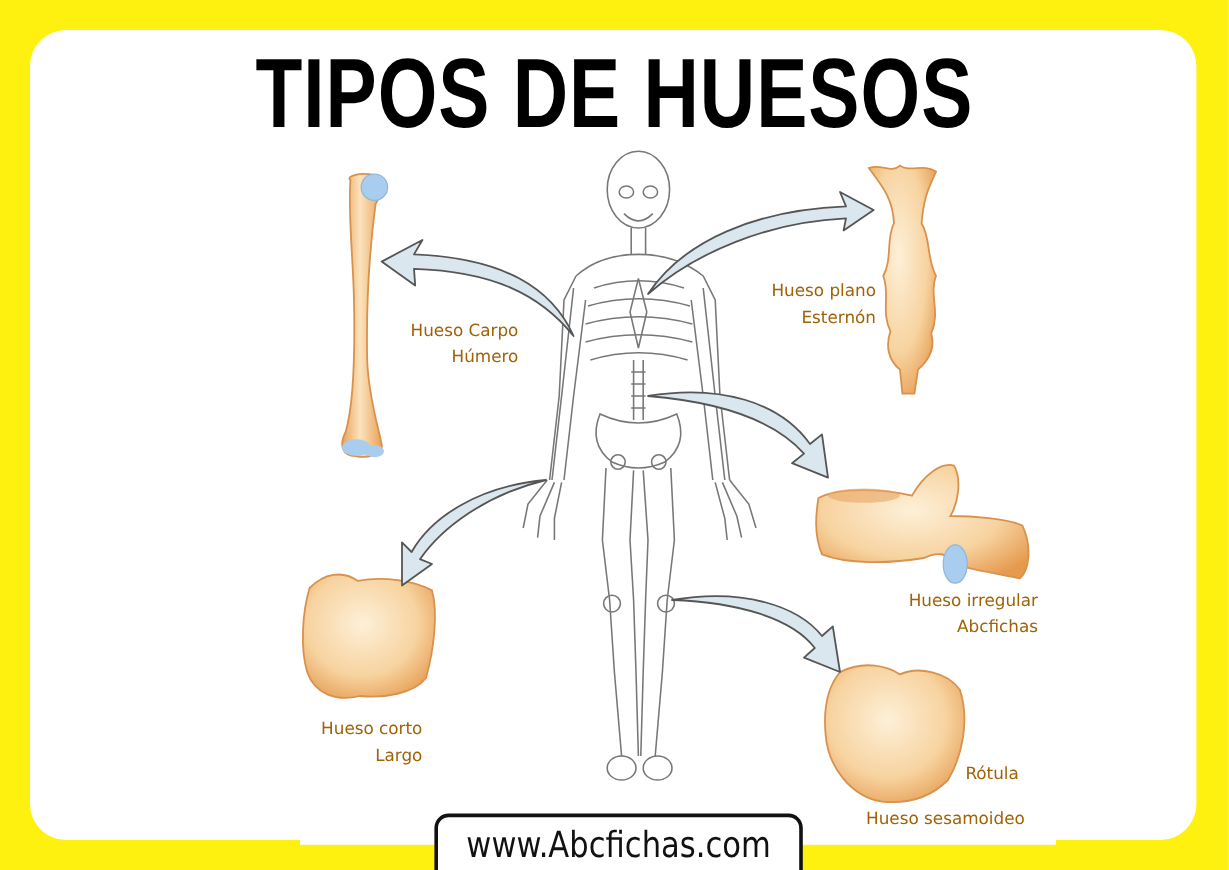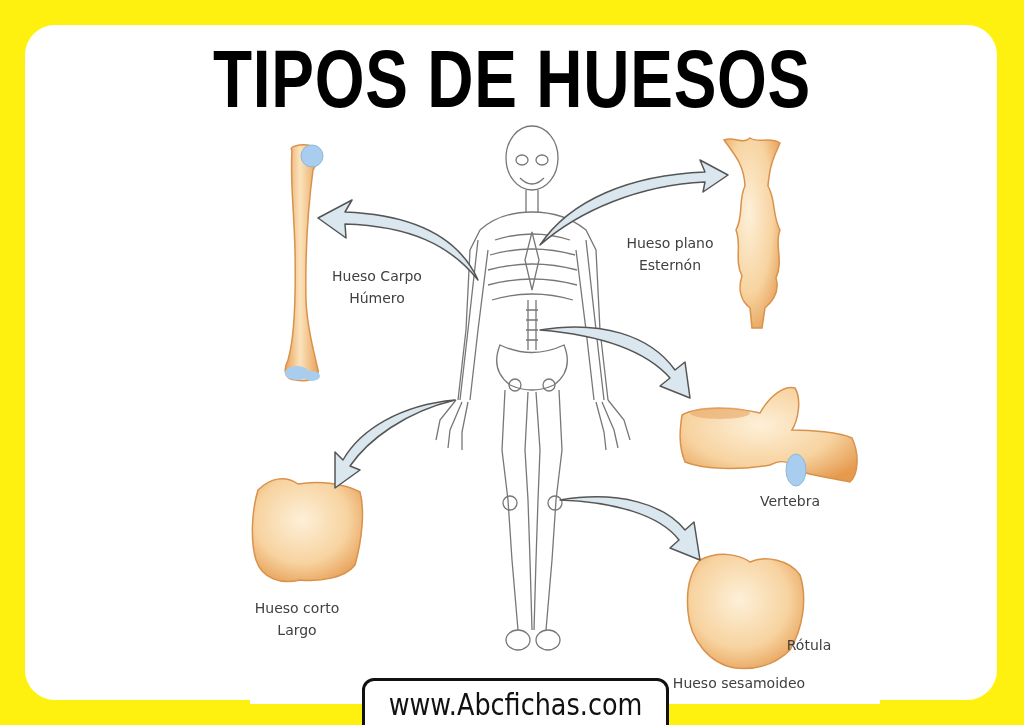--- a/index.html
+++ b/index.html
@@ -1,20 +1,20 @@
 <!DOCTYPE html>
 <html><head>
 <meta charset="utf-8">
 <style>
   html, body { margin:0; padding:0; }
   body { width:1024px; height:725px; background:#fff10f; position:relative; overflow:hidden; font-family:"DejaVu Sans", sans-serif; }
   .card { position:absolute; left:25px; top:25px; width:972px; height:675px; background:#ffffff; border-radius:30px; }
   .card-bottom-fix { position:absolute; left:250px; top:690px; width:630px; height:14px; background:#ffffff; }
   .title { position:absolute; left:0; top:38px; width:1024px; text-align:center; font-family:"Liberation Sans", sans-serif; font-weight:bold; font-size:82px; letter-spacing:1px; color:#000; transform:scaleX(0.78); transform-origin:center; line-height:1; }
-  .label { position:absolute; font-family:"DejaVu Sans", sans-serif; font-size:14px; color:#404040; text-align:center; line-height:22px; white-space:nowrap; }
+  .label { position:absolute; font-family:"DejaVu Sans", sans-serif; font-size:14px; color:#a16207; text-align:right; line-height:22px; white-space:nowrap; }
   .footer-box { position:absolute; left:362px; top:678px; width:307px; height:60px; border:3px solid #111; border-radius:12px; background:#ffffff; box-sizing:border-box; }
   .footer-text { position:absolute; left:0; top:6px; width:100%; text-align:center; font-family:"DejaVu Sans", sans-serif; font-size:30px; color:#111; letter-spacing:0px; transform:scaleX(0.85); }
   svg { position:absolute; left:0; top:0; }
 </style>
 </head>
 <body>
 
 <div class="card"></div>
 <div class="card-bottom-fix"></div>
 
@@ -119,30 +119,31 @@
   <div>Hueso Carpo</div>
   <div>Húmero</div>
 </div>
 
 <div class="label" style="left:610px; top:232px; width:120px;">
   <div>Hueso plano</div>
   <div>Esternón</div>
 </div>
 
 <div class="label" style="left:715px; top:490px; width:150px;">
-  <div>Vertebra</div>
+  <div>Hueso irregular</div>
+  <div>Abcfichas</div>
 </div>
 
 <div class="label" style="left:242px; top:597px; width:110px;">
   <div>Hueso corto</div>
   <div>Largo</div>
 </div>
 
 <div class="label" style="left:769px; top:634px; width:80px;">
   <div>Rótula</div>
 </div>
-<div class="label" style="left:664px; top:672px; width:150px;">
+<div class="label" style="left:704px; top:672px; width:150px;">
   <div>Hueso sesamoideo</div>
 </div>
 
 <div class="footer-box">
   <div class="footer-text">www.Abcfichas.com</div>
 </div>
 
 </body></html>

